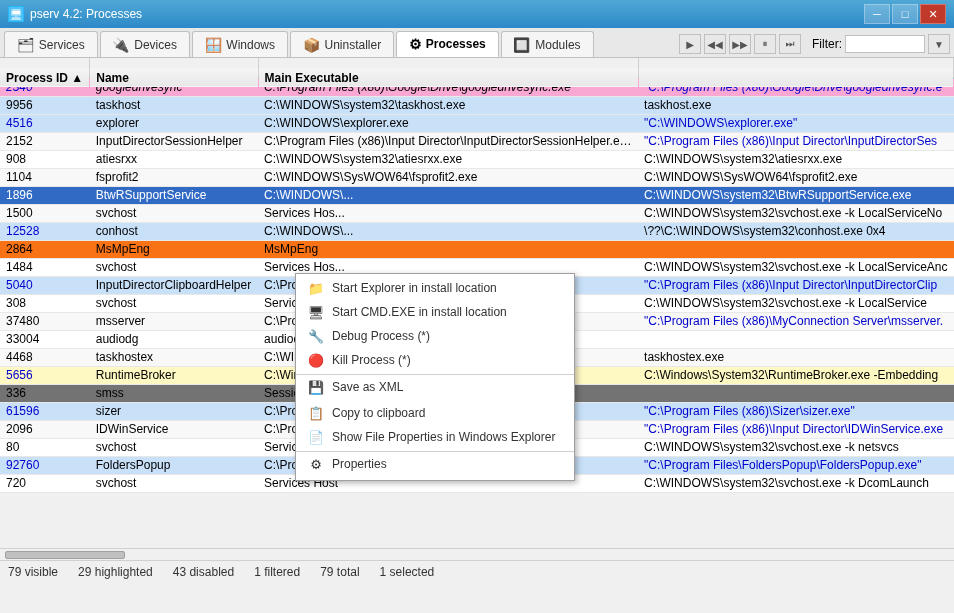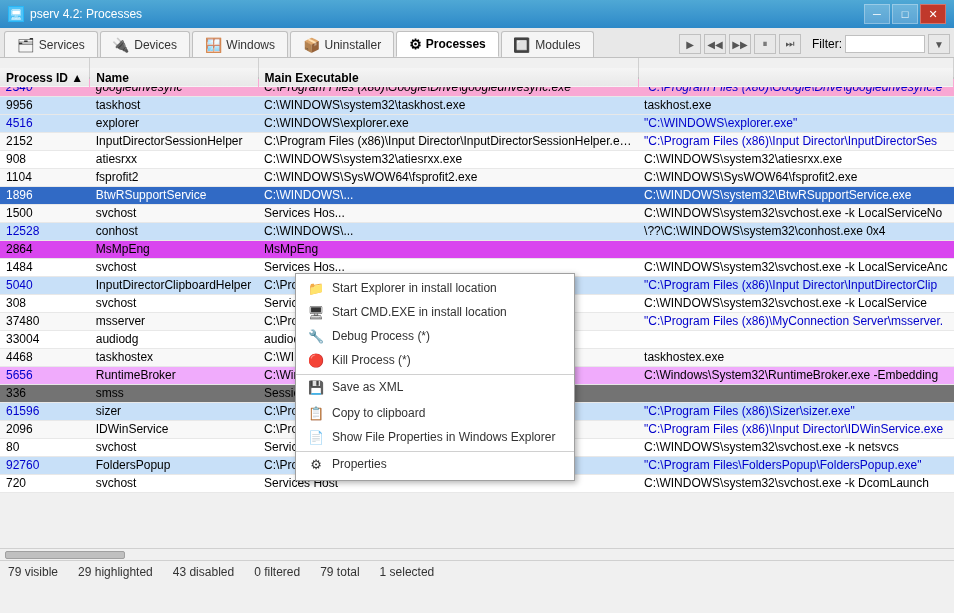--- a/index.html
+++ b/index.html
@@ -231,21 +231,21 @@
             <td>svchost</td>
             <td style="max-width: 380px; overflow: hidden; text-overflow: ellipsis;">Services Hos...</td>
             <td>C:\WINDOWS\system32\svchost.exe -k LocalServiceNo</td>
           </tr>
           <tr style="background: rgb(200, 224, 248);">
             <td><a href="#" class="pid-link">12528</a></td>
             <td>conhost</td>
             <td style="max-width: 380px; overflow: hidden; text-overflow: ellipsis;">C:\WINDOWS\...</td>
             <td>\??\C:\WINDOWS\system32\conhost.exe 0x4</td>
           </tr>
-          <tr style="background: #d946ef;">
+          <tr style="background: #f97316;">
             <td>2864</td>
             <td>MsMpEng</td>
             <td style="max-width: 380px; overflow: hidden; text-overflow: ellipsis;">MsMpEng</td>
             <td></td>
           </tr>
           <tr style="background: white;">
             <td>1484</td>
             <td>svchost</td>
             <td style="max-width: 380px; overflow: hidden; text-overflow: ellipsis;">Services Hos...</td>
             <td>C:\WINDOWS\system32\svchost.exe -k LocalServiceAnc</td>
@@ -273,21 +273,21 @@
             <td>audiodg</td>
             <td style="max-width: 380px; overflow: hidden; text-overflow: ellipsis;">audiodg</td>
             <td></td>
           </tr>
           <tr style="background: rgb(248, 248, 248);">
             <td>4468</td>
             <td>taskhostex</td>
             <td style="max-width: 380px; overflow: hidden; text-overflow: ellipsis;">C:\WINDOWS\...</td>
             <td>taskhostex.exe</td>
           </tr>
-          <tr style="background: #f0abfc; margin-top: 8px;">
+          <tr style="background: #fef9c3; margin-top: 8px;">
             <td><a href="#" class="pid-link">5656</a></td>
             <td>RuntimeBroker</td>
             <td style="max-width: 380px; overflow: hidden; text-overflow: ellipsis;">C:\Windows\System32\RuntimeBroker.exe</td>
             <td>C:\Windows\System32\RuntimeBroker.exe -Embedding</td>
           </tr>
           <tr style="background: #737373;">
             <td>336</td>
             <td>smss</td>
             <td style="max-width: 380px; overflow: hidden; text-overflow: ellipsis;">Session Manager</td>
             <td></td>
@@ -363,16 +363,16 @@
 </div>
 
 <div class="h-scrollbar">
   <div class="h-scroll-thumb"></div>
 </div>
 
 <div class="status-bar">
   <span>79 visible</span>
   <span>29 highlighted</span>
   <span>43 disabled</span>
-  <span>0 filtered</span>
+  <span>1 filtered</span>
   <span>79 total</span>
   <span>1 selected</span>
 </div>
 
 </body></html>

